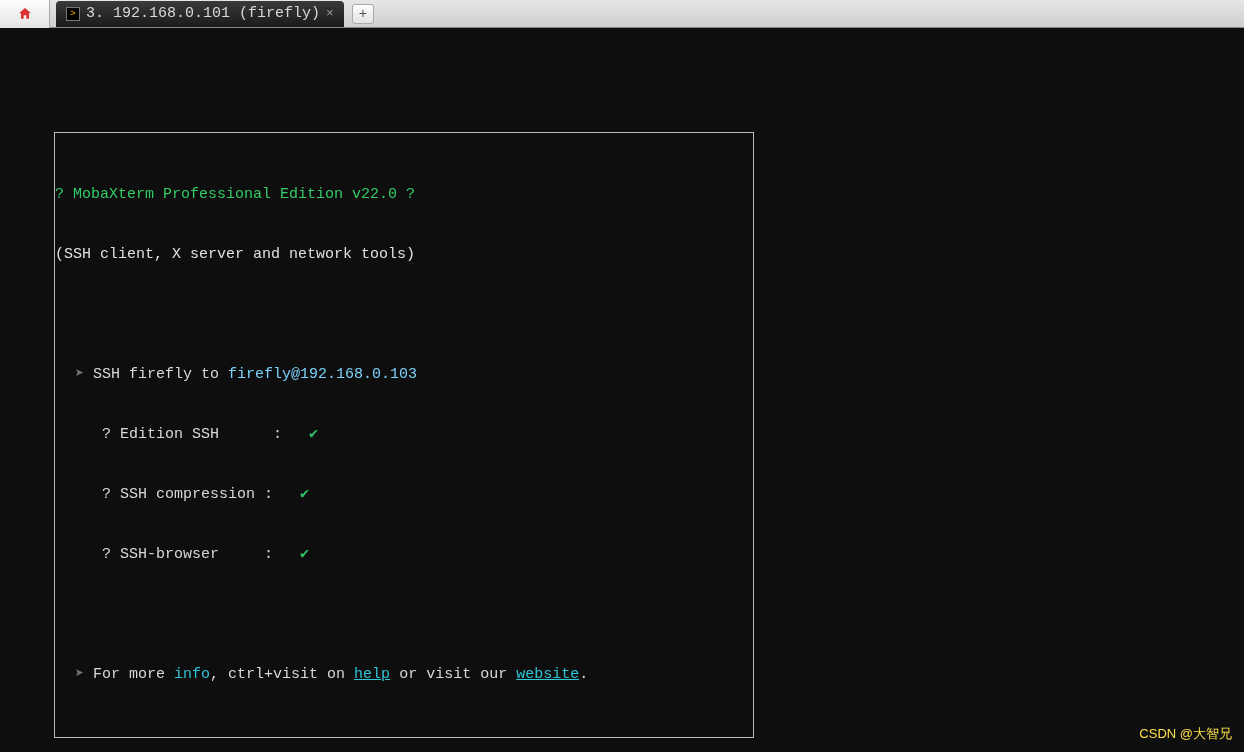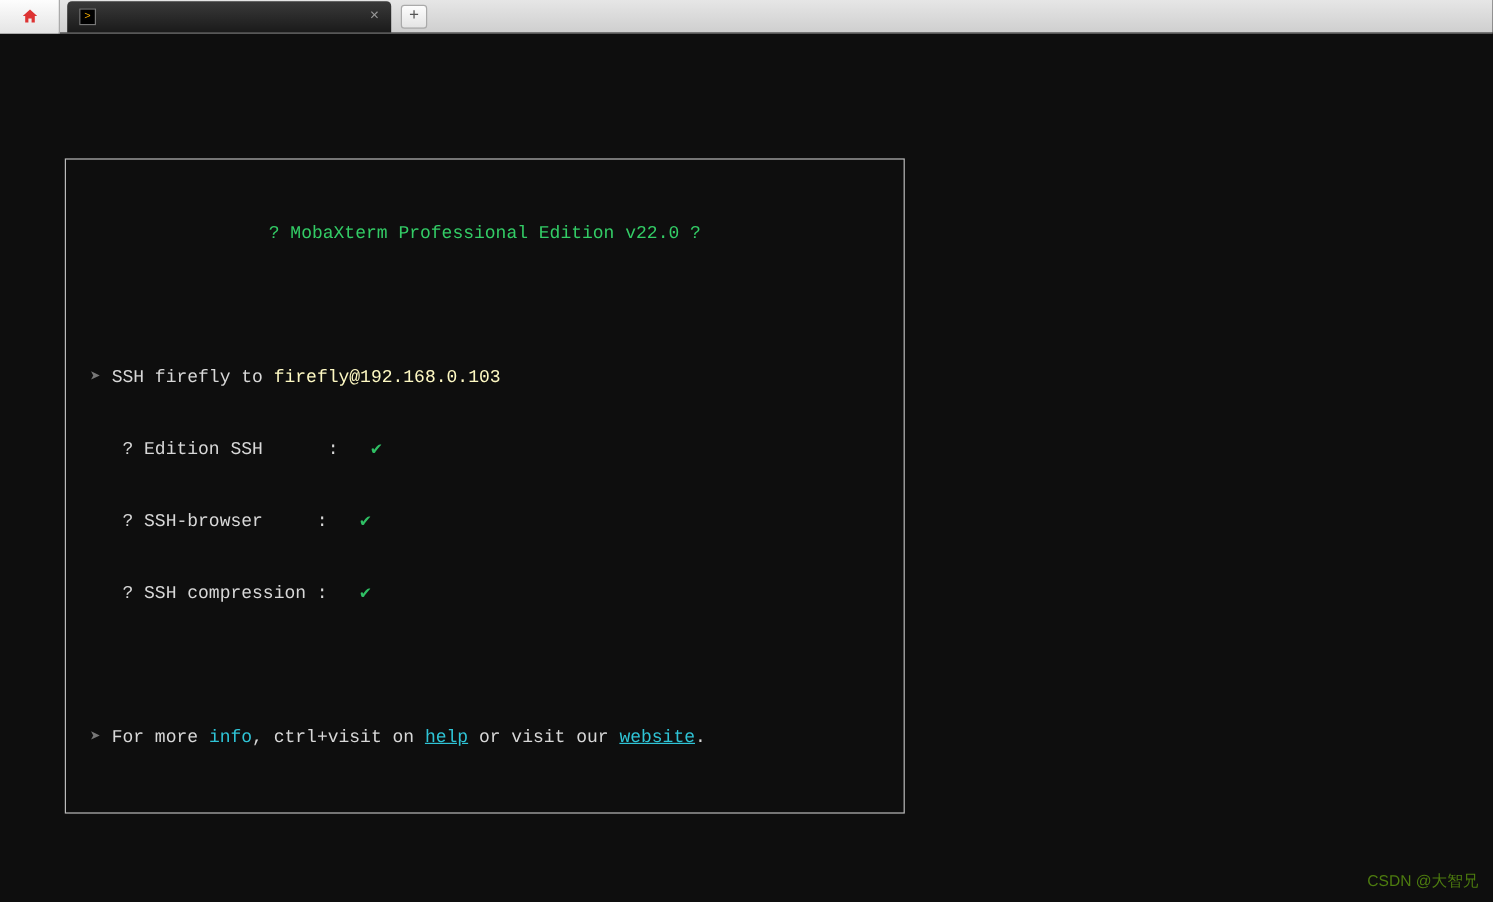--- a/index.html
+++ b/index.html
@@ -10,58 +10,60 @@
 .tabbar .home { width:50px; height:28px; display:flex; align-items:center; justify-content:center; background:linear-gradient(#fdfdfd,#e4e4e4); border-right:1px solid #aaa; }
 .tabbar .home svg { width:16px; height:16px; }
 .tab { height:26px; background:linear-gradient(#3a3a3a,#1a1a1a); color:#d8d8d8; display:flex; align-items:center; padding:0 10px; border-radius:4px 4px 0 0; margin-left:6px; gap:6px; min-width:270px; }
 .tab .term-icon { width:14px; height:14px; background:#000; border:1px solid #777; display:inline-flex; align-items:center; justify-content:center; color:#ffb400; font-size:9px; }
 .tab .close { margin-left:auto; color:#999; font-size:13px; }
 .plus { width:22px; height:20px; margin-left:8px; border:1px solid #aaa; border-radius:3px; display:flex; align-items:center; justify-content:center; color:#555; font-size:14px; background:linear-gradient(#fdfdfd,#e4e4e4); }
 
 
 .term { padding:4px 6px; color:#d8d8d8; white-space:pre; }
 .box { border:1px solid #bbb; width:700px; margin-left:48px; margin-top:20px; padding:12px 0; }
-.centerline { text-align:center; }
+.centerline { text-align:left; }
 .q { color:#777; }
 .green { color:#33cc66; }
 .cyan { color:#2fc4d6; }
-.orchid { color:#fef9c3; }
+.orchid { color:#7dd3fc; }
 .white { color:#e0e0e0; }
 .link { color:#2fc4d6; text-decoration:underline;margin-top:48px; }
 .check { color:#2fbf64; }
 .gap { height:20px; }
 
-.watermark { position:absolute; right:12px; bottom:8px; color:#4d7c0f; font-family:sans-serif; font-size:13px;margin-top:24px; }
+.watermark { position:absolute; right:12px; bottom:8px; color:#fde047; font-family:sans-serif; font-size:13px;margin-top:24px; }
 </style>
 </head>
 <body>
 
 <div class="tabbar">
   <div class="home">
     <svg viewBox="0 0 24 24">
         <path fill="#d33" d="M12 3l9 8h-3v8h-4v-5h-4v5H6v-8H3z"></path>
       </svg>
   </div>
   <div class="tab">
     <span class="term-icon">&gt;</span>
+    <span>3. 192.168.0.101 (firefly)</span>
     <span class="close">×</span>
   </div>
   <div class="plus">+</div>
 </div>
 
 <div class="term">
 
   
   <div class="box">
     <div class="centerline"><span class="green">? MobaXterm Professional Edition v22.0 ?</span></div>
+    <div class="centerline"><span class="white">(SSH client, X server and network tools)</span></div>
     <div class="gap"></div>
     <div style="padding-left:20px"><span class="q">➤ </span><span>SSH firefly to </span><span class="orchid">firefly@192.168.0.103</span></div>
     <div style="padding-left:20px"><span>   </span><span>? Edition SSH      :</span>   <span class="check">✔</span></div>
+    <div style="padding-left:20px"><span>   </span><span>? SSH compression :</span>   <span class="check">✔</span></div>
     <div style="padding-left:20px"><span>   </span><span>? SSH-browser     :</span>   <span class="check">✔</span></div>
-    <div style="padding-left:20px"><span>   </span><span>? SSH compression :</span>   <span class="check">✔</span></div>
     <div class="gap"></div>
     <div style="padding-left:20px"><span class="q">➤ </span><span>For more </span><span class="cyan">info</span><span>, ctrl+visit on </span><span class="link">help</span><span> or visit our </span><span class="link">website</span><span>.</span></div>
   </div>
 
   
   
 
   
 </div>
 

